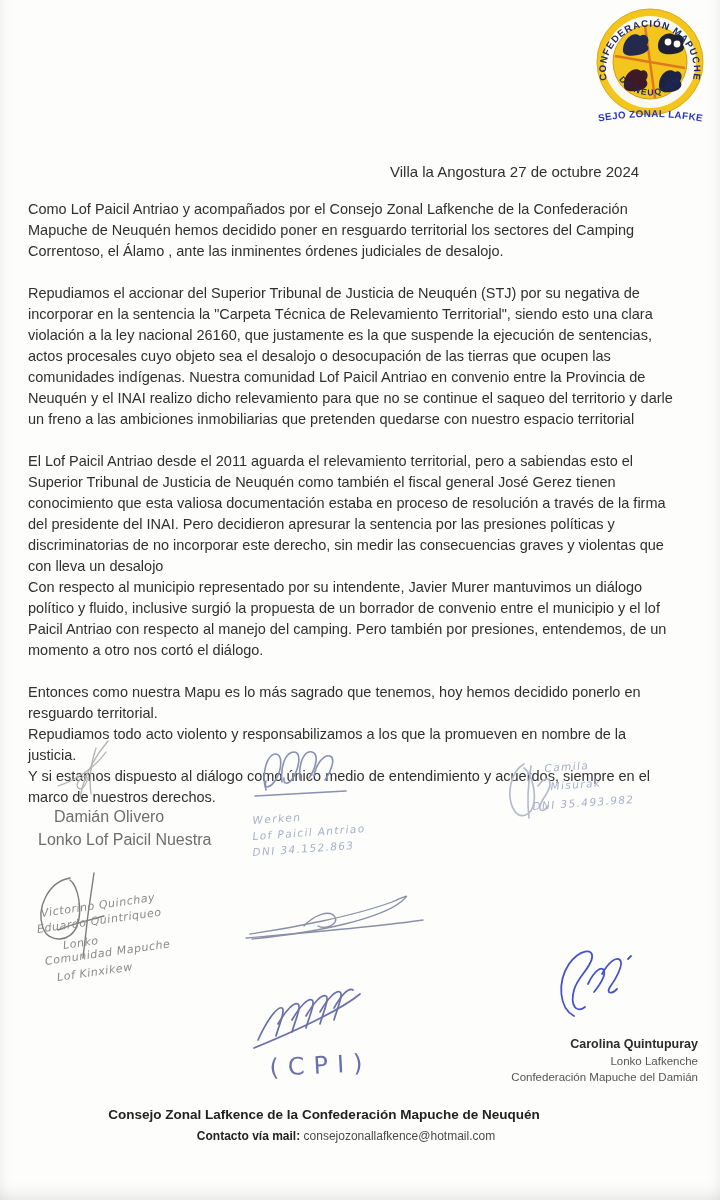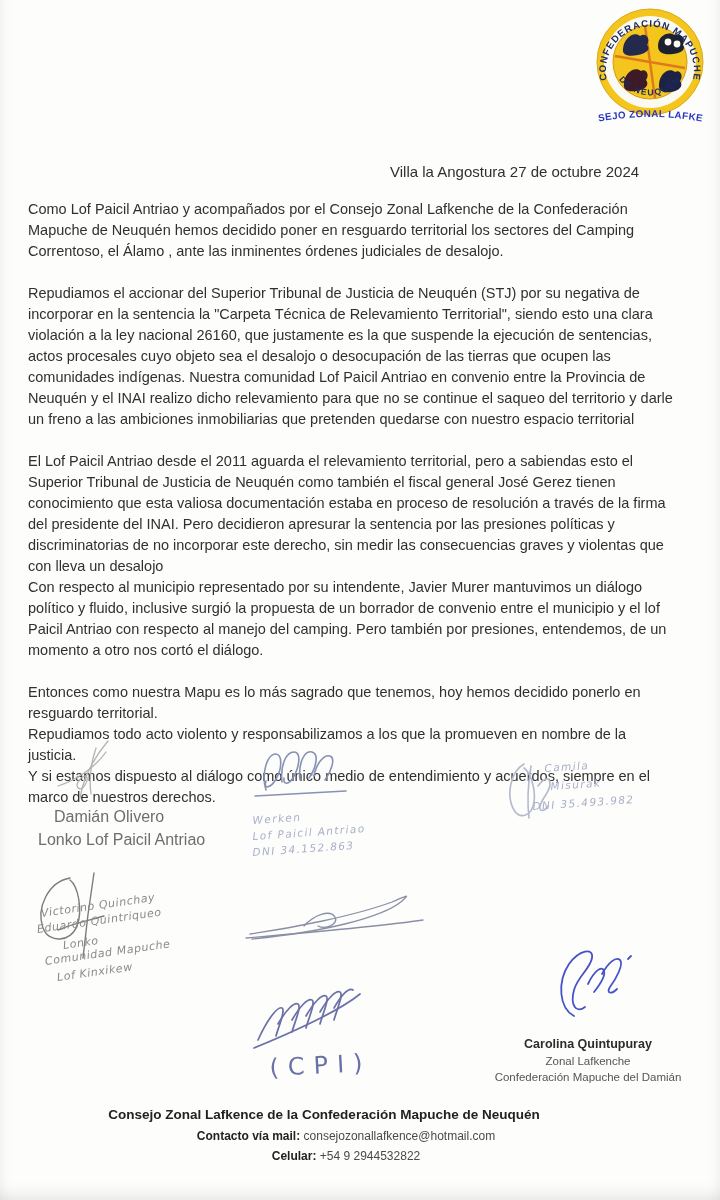--- a/index.html
+++ b/index.html
@@ -22,21 +22,21 @@
   .signatures{position:absolute;top:730px;left:0;width:720px;height:372px;}
   .sig{position:absolute;}
   .sig svg{display:block;overflow:visible;}
   .typed-small{font-size:16px;color:#6e6e6e;line-height:14px;}
   .hand{
     font-family:"DejaVu Sans",sans-serif;font-style:italic;
     color:#a9afc8;font-size:10.5px;line-height:16px;letter-spacing:1.4px;
     transform:rotate(-4deg);transform-origin:left top;white-space:nowrap;
   }
   .hand.dark{color:#8b8b8b;transform:rotate(-8deg);font-size:11px;line-height:15px;letter-spacing:.6px;}
-  .carolina-block{position:absolute;left:478px;top:306px;width:220px;text-align:center;}
+  .carolina-block{position:absolute;left:478px;top:306px;width:220px;text-align:right;}
   .carolina-name{font-size:12.5px;font-weight:bold;color:#2d2d2d;line-height:17px;}
   .carolina-title{font-size:11.5px;color:#555;line-height:16px;}
   .footer{position:absolute;top:1104px;left:0;width:648px;text-align:center;color:#222;}
   .footer .org{font-size:13.5px;font-weight:bold;line-height:22px;}
   .footer .row{font-size:12px;line-height:20px;color:#4a4a4a;padding-left:44px;}
   .footer .lbl{font-weight:bold;color:#222;}
 </style>
 </head>
 <body>
 
@@ -94,21 +94,21 @@
     <div class="sig" style="left:38px;top:6px;width:180px;">
       <svg width="110" height="68" viewBox="0 0 110 68">
         <g fill="none" stroke="#b3b3b3" stroke-width="1.3" stroke-linecap="round">
           <path d="M70,5 C54,24 45,44 42,62"></path>
           <path d="M20,50 C36,45 56,33 68,16"></path>
           <path d="M40,46 C46,37 53,39 47,49 C43,56 37,52 40,46"></path>
           <path d="M58,12 C53,27 51,44 53,58"></path>
         </g>
       </svg>
       <div class="typed-small" style="margin:6px 0 9px 16px;">Damián Olivero</div>
-      <div class="typed-small">Lonko Lof Paicil Antriao</div>
+      <div class="typed-small">Lonko Lof Paicil Nuestra</div>
     </div>
 
     <div class="sig" style="left:252px;top:16px;width:170px;">
       <svg width="100" height="58" viewBox="0 0 100 58">
         <g fill="none" stroke="#8890b4" stroke-width="1.6" stroke-linecap="round">
           <path d="M14,44 C9,28 15,9 23,8 C31,7 30,23 24,33 C19,42 11,44 14,35"></path>
           <path d="M30,36 C28,20 34,6 42,6 C50,6 47,22 41,32 C37,38 31,40 32,32"></path>
           <path d="M48,34 C46,18 52,4 60,6 C68,8 63,24 57,32"></path>
           <path d="M62,30 C64,18 72,8 78,10 C84,12 79,26 73,34"></path>
           <path d="M3,50 L94,45"></path>
@@ -177,31 +177,27 @@
         <g fill="none" stroke="#4553c6" stroke-width="1.8" stroke-linecap="round">
           <path d="M34,74 C19,66 17,40 29,22 C39,8 54,5 52,16 C50,27 38,34 34,48 C30,63 36,72 45,65"></path>
           <path d="M48,42 C54,29 62,23 64,29 C66,35 58,45 54,50"></path>
           <path d="M62,32 C68,21 76,14 80,18 C84,22 76,37 70,45 C66,51 71,53 77,47"></path>
           <path d="M88,17 l3,-3"></path>
         </g>
       </svg>
     </div>
     <div class="carolina-block">
       <div class="carolina-name">Carolina Quintupuray</div>
-      <div class="carolina-title">Zonal Lafkenche</div>
+      <div class="carolina-title">Lonko Lafkenche</div>
       <div class="carolina-title">Confederación Mapuche del Damián</div>
     </div>
 
   </div>
 
   <div class="footer">
     <div class="org">Consejo Zonal Lafkence de la Confederación Mapuche de Neuquén</div>
     <div class="row">
       <span class="lbl">Contacto vía mail:</span>
       <span>consejozonallafkence@hotmail.com</span>
     </div>
-    <div class="row">
-      <span class="lbl">Celular:</span>
-      <span>+54 9 2944532822</span>
-    </div>
   </div>
 
 </div>
 
 </body></html>

